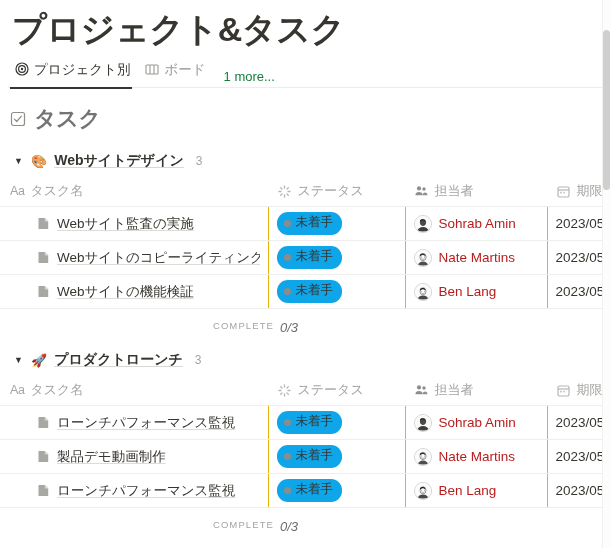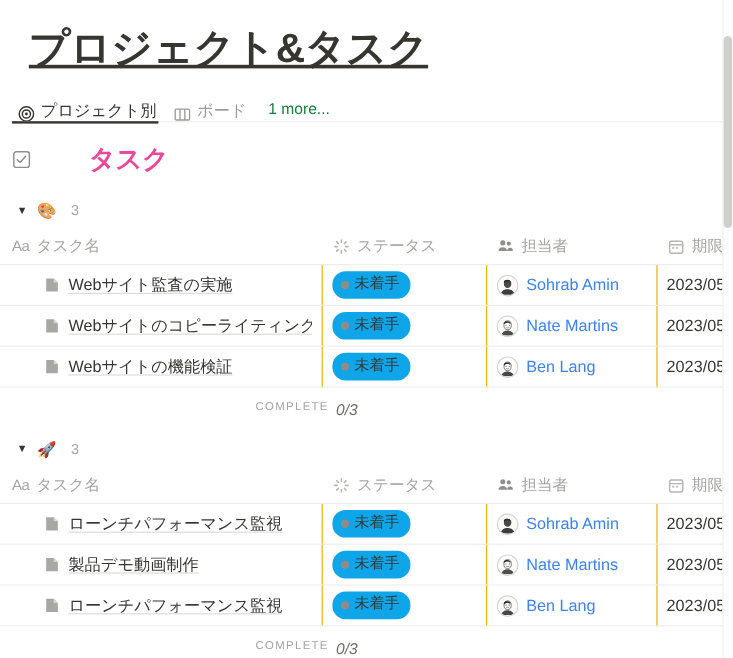--- a/index.html
+++ b/index.html
@@ -25,23 +25,22 @@
   }
 
   
   .page-title {
     font-size: 34px;
     font-weight: bold;
     letter-spacing: -0.5px;
     line-height: 1;
     color: #37352f;
     padding: 8px 0 0 8px;
-    margin: 16px;
-    white-space: nowrap;
-    text-decoration: underline;
+    margin: 4px;
+    white-space: nowrap;
   }
 
   
   .view-tabs {
     display: flex;
     align-items: flex-end;
     padding: 0 0 0 10px;
     margin-top: 14px;
     height: 28px;
     position: relative;
@@ -50,21 +49,21 @@
     content: "";
     position: absolute;
     left: 8px;
     right: 8px;
     bottom: 0;
     height: 1px;
     background: #ededec;
   }
   .view-tab {
     display: flex;
-    align-items: flex-end;
+    align-items: flex-start;
     gap: 5px;
     font-size: 13.5px;
     color: #9b9a97;
     height: 27px;
     padding: 0 10px 0 4px;
     box-sizing: border-box;
     position: relative;
     white-space: nowrap;
   }
   .view-tab.active {
@@ -108,22 +107,21 @@
     height: 16px;
     flex: none;
     display: inline-flex;
     align-items: center;
     justify-content: center;
   }
   .section-title {
     font-size: 22px;
     font-weight: bold;
     letter-spacing: -0.3px;
-    color: #ec4899;
-    margin-left: 40px;
+    color: #737373;
   }
 
   
   .group {
     margin-top: 14px;
   }
   .group-header {
     display: flex;
     align-items: center;
     gap: 7px;
@@ -269,21 +267,21 @@
     border-radius: 50%;
     flex: none;
     overflow: hidden;
     background: #ffffff;
     border: 1px solid #d6d5d2;
     box-sizing: border-box;
   }
   .avatar svg { display: block; }
   .person-name {
     font-size: 13.5px;
-    color: #3b82f6;
+    color: #b91c1c;
     white-space: nowrap;
   }
 
   .date-text {
     font-size: 13.5px;
     color: #37352f;
     white-space: nowrap;
   }
 
   
@@ -366,20 +364,21 @@
         <path d="M4.4 8.2 L6.7 10.5 L11.4 5.2" fill="none" stroke="#8f8e8b" stroke-width="1.2" stroke-linecap="round" stroke-linejoin="round"></path>
       </svg>
     </span>
     <span class="section-title">タスク</span>
   </div>
 
   <div class="group">
     <div class="group-header">
       <span class="toggle-caret">▼</span>
       <span class="group-emoji">🎨</span>
+      <span class="group-name">Webサイトデザイン</span>
       <span class="group-count">3</span>
     </div>
 
     <table class="tbl">
       <colgroup>
         <col class="c-name">
           <col class="c-status">
           <col class="c-person">
           <col class="c-date">
       </colgroup>
@@ -556,20 +555,21 @@
     <div class="complete-row">
       <span class="complete-label">COMPLETE</span>
       <span class="complete-value">0/3</span>
     </div>
   </div>
 
   <div class="group">
     <div class="group-header">
       <span class="toggle-caret">▼</span>
       <span class="group-emoji">🚀</span>
+      <span class="group-name">プロダクトローンチ</span>
       <span class="group-count">3</span>
     </div>
 
     <table class="tbl">
       <colgroup>
         <col class="c-name">
           <col class="c-status">
           <col class="c-person">
           <col class="c-date">
       </colgroup>

